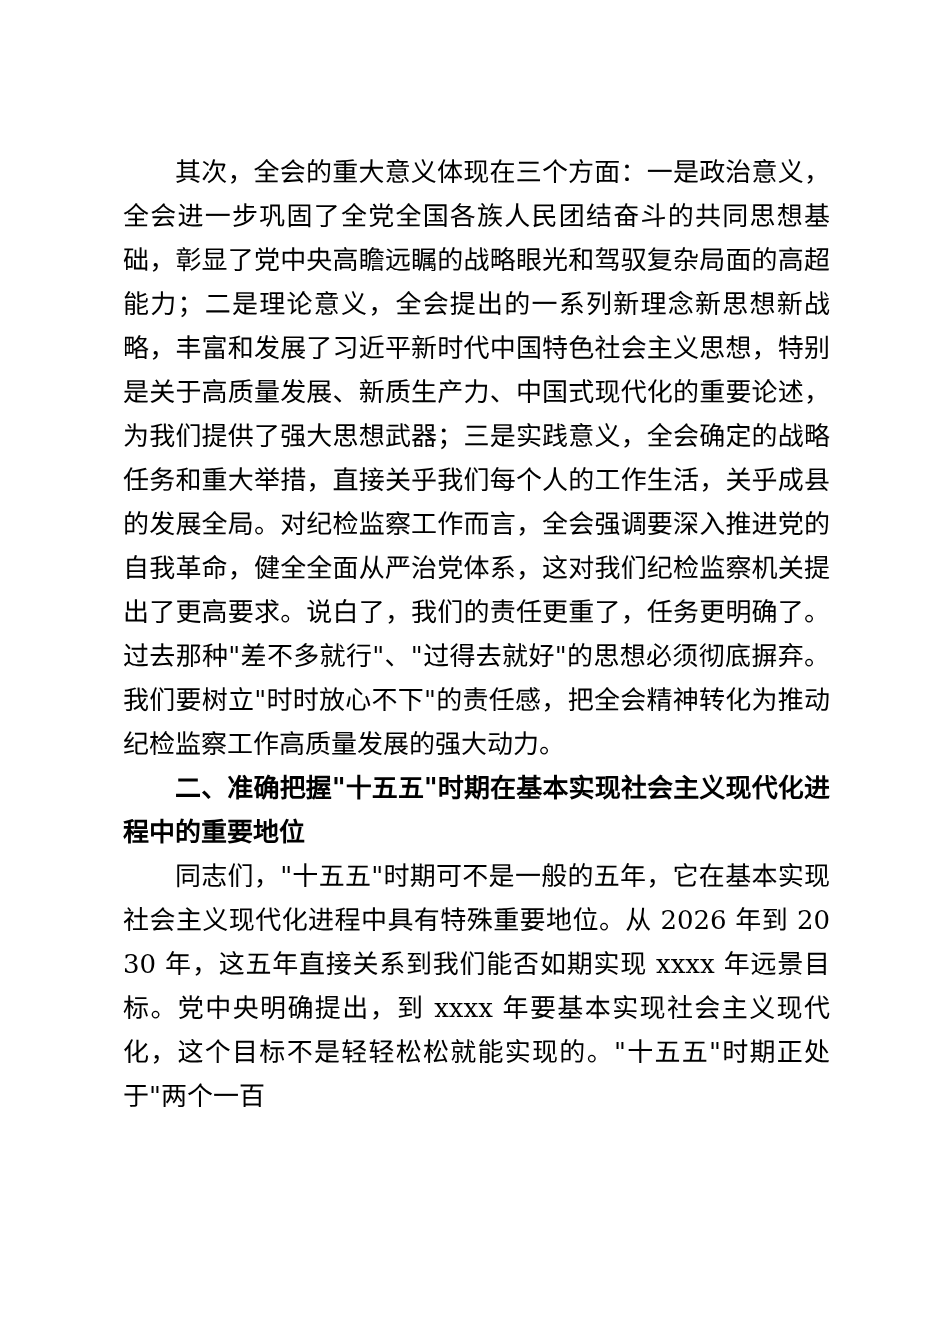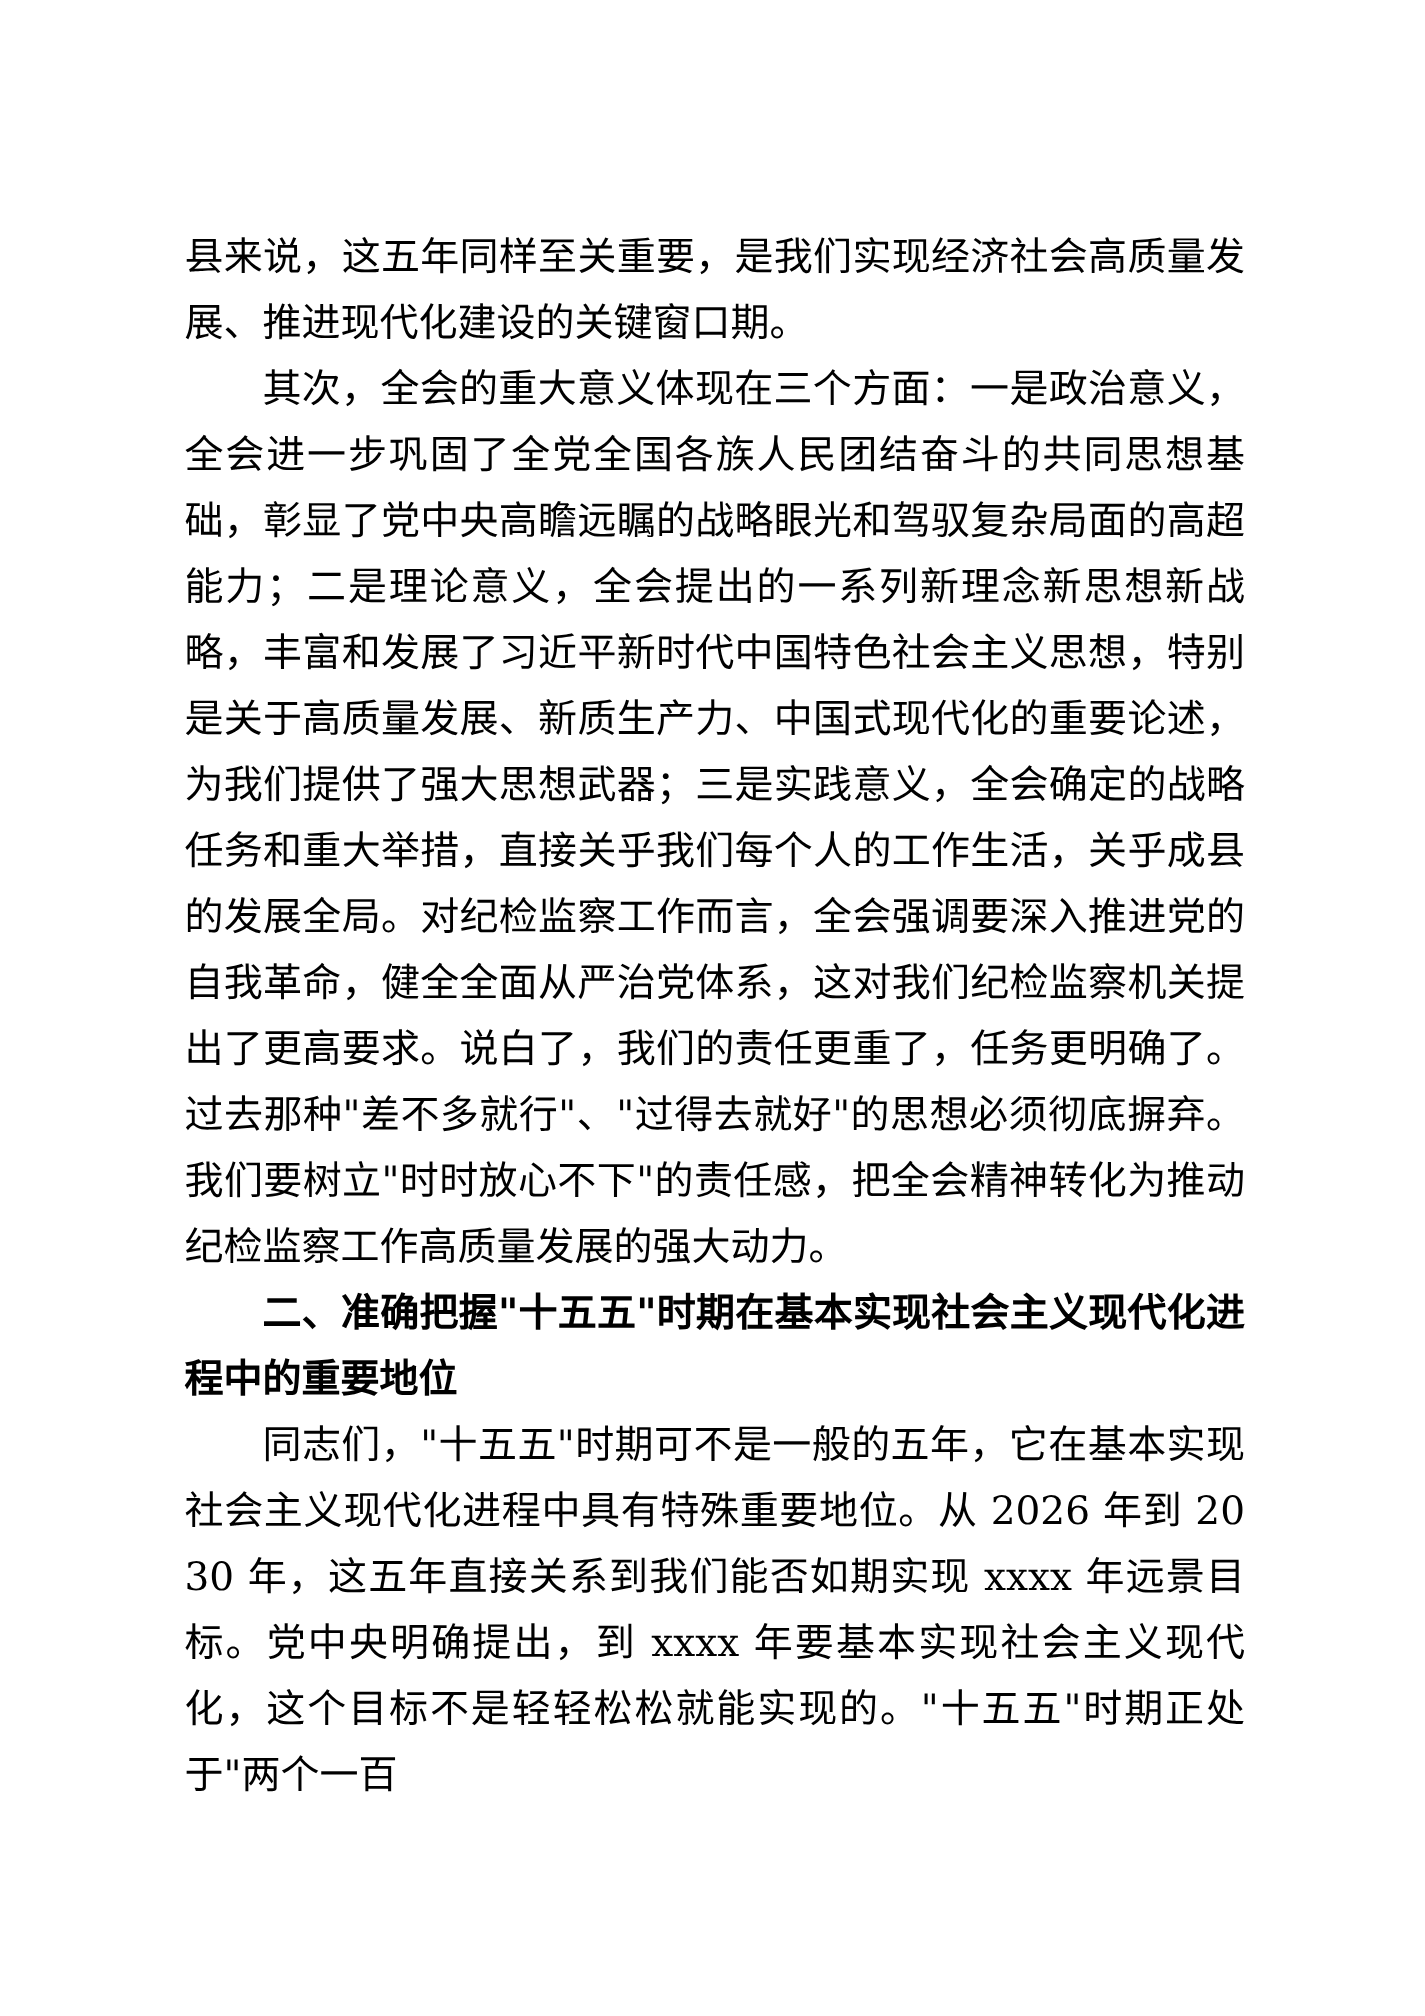--- a/index.html
+++ b/index.html
@@ -34,17 +34,16 @@
   }
   .heading {
     font-family: "DejaVu Sans", "Liberation Sans", sans-serif;
     font-weight: 700;
   }
 </style>
 </head>
 <body>
 
 <div class="page">
-  <p class="para">县来说，这五年同样至关重要，是我们实现经济社会高质量发展、推进现代化建设的关键窗口期。</p>
   <p class="para indent">其次，全会的重大意义体现在三个方面：一是政治意义，全会进一步巩固了全党全国各族人民团结奋斗的共同思想基础，彰显了党中央高瞻远瞩的战略眼光和驾驭复杂局面的高超能力；二是理论意义，全会提出的一系列新理念新思想新战略，丰富和发展了习近平新时代中国特色社会主义思想，特别是关于高质量发展、新质生产力、中国式现代化的重要论述，为我们提供了强大思想武器；三是实践意义，全会确定的战略任务和重大举措，直接关乎我们每个人的工作生活，关乎成县的发展全局。对纪检监察工作而言，全会强调要深入推进党的自我革命，健全全面从严治党体系，这对我们纪检监察机关提出了更高要求。说白了，我们的责任更重了，任务更明确了。过去那种"差不多就行"、"过得去就好"的思想必须彻底摒弃。我们要树立"时时放心不下"的责任感，把全会精神转化为推动纪检监察工作高质量发展的强大动力。</p>
   <p class="para indent heading">二、准确把握"十五五"时期在基本实现社会主义现代化进程中的重要地位</p>
   <p class="para indent">同志们，"十五五"时期可不是一般的五年，它在基本实现社会主义现代化进程中具有特殊重要地位。从 2026 年到 2030 年，这五年直接关系到我们能否如期实现 xxxx 年远景目标。党中央明确提出，到 xxxx 年要基本实现社会主义现代化，这个目标不是轻轻松松就能实现的。"十五五"时期正处于"两个一百</p>
 </div>
 
 </body></html>

